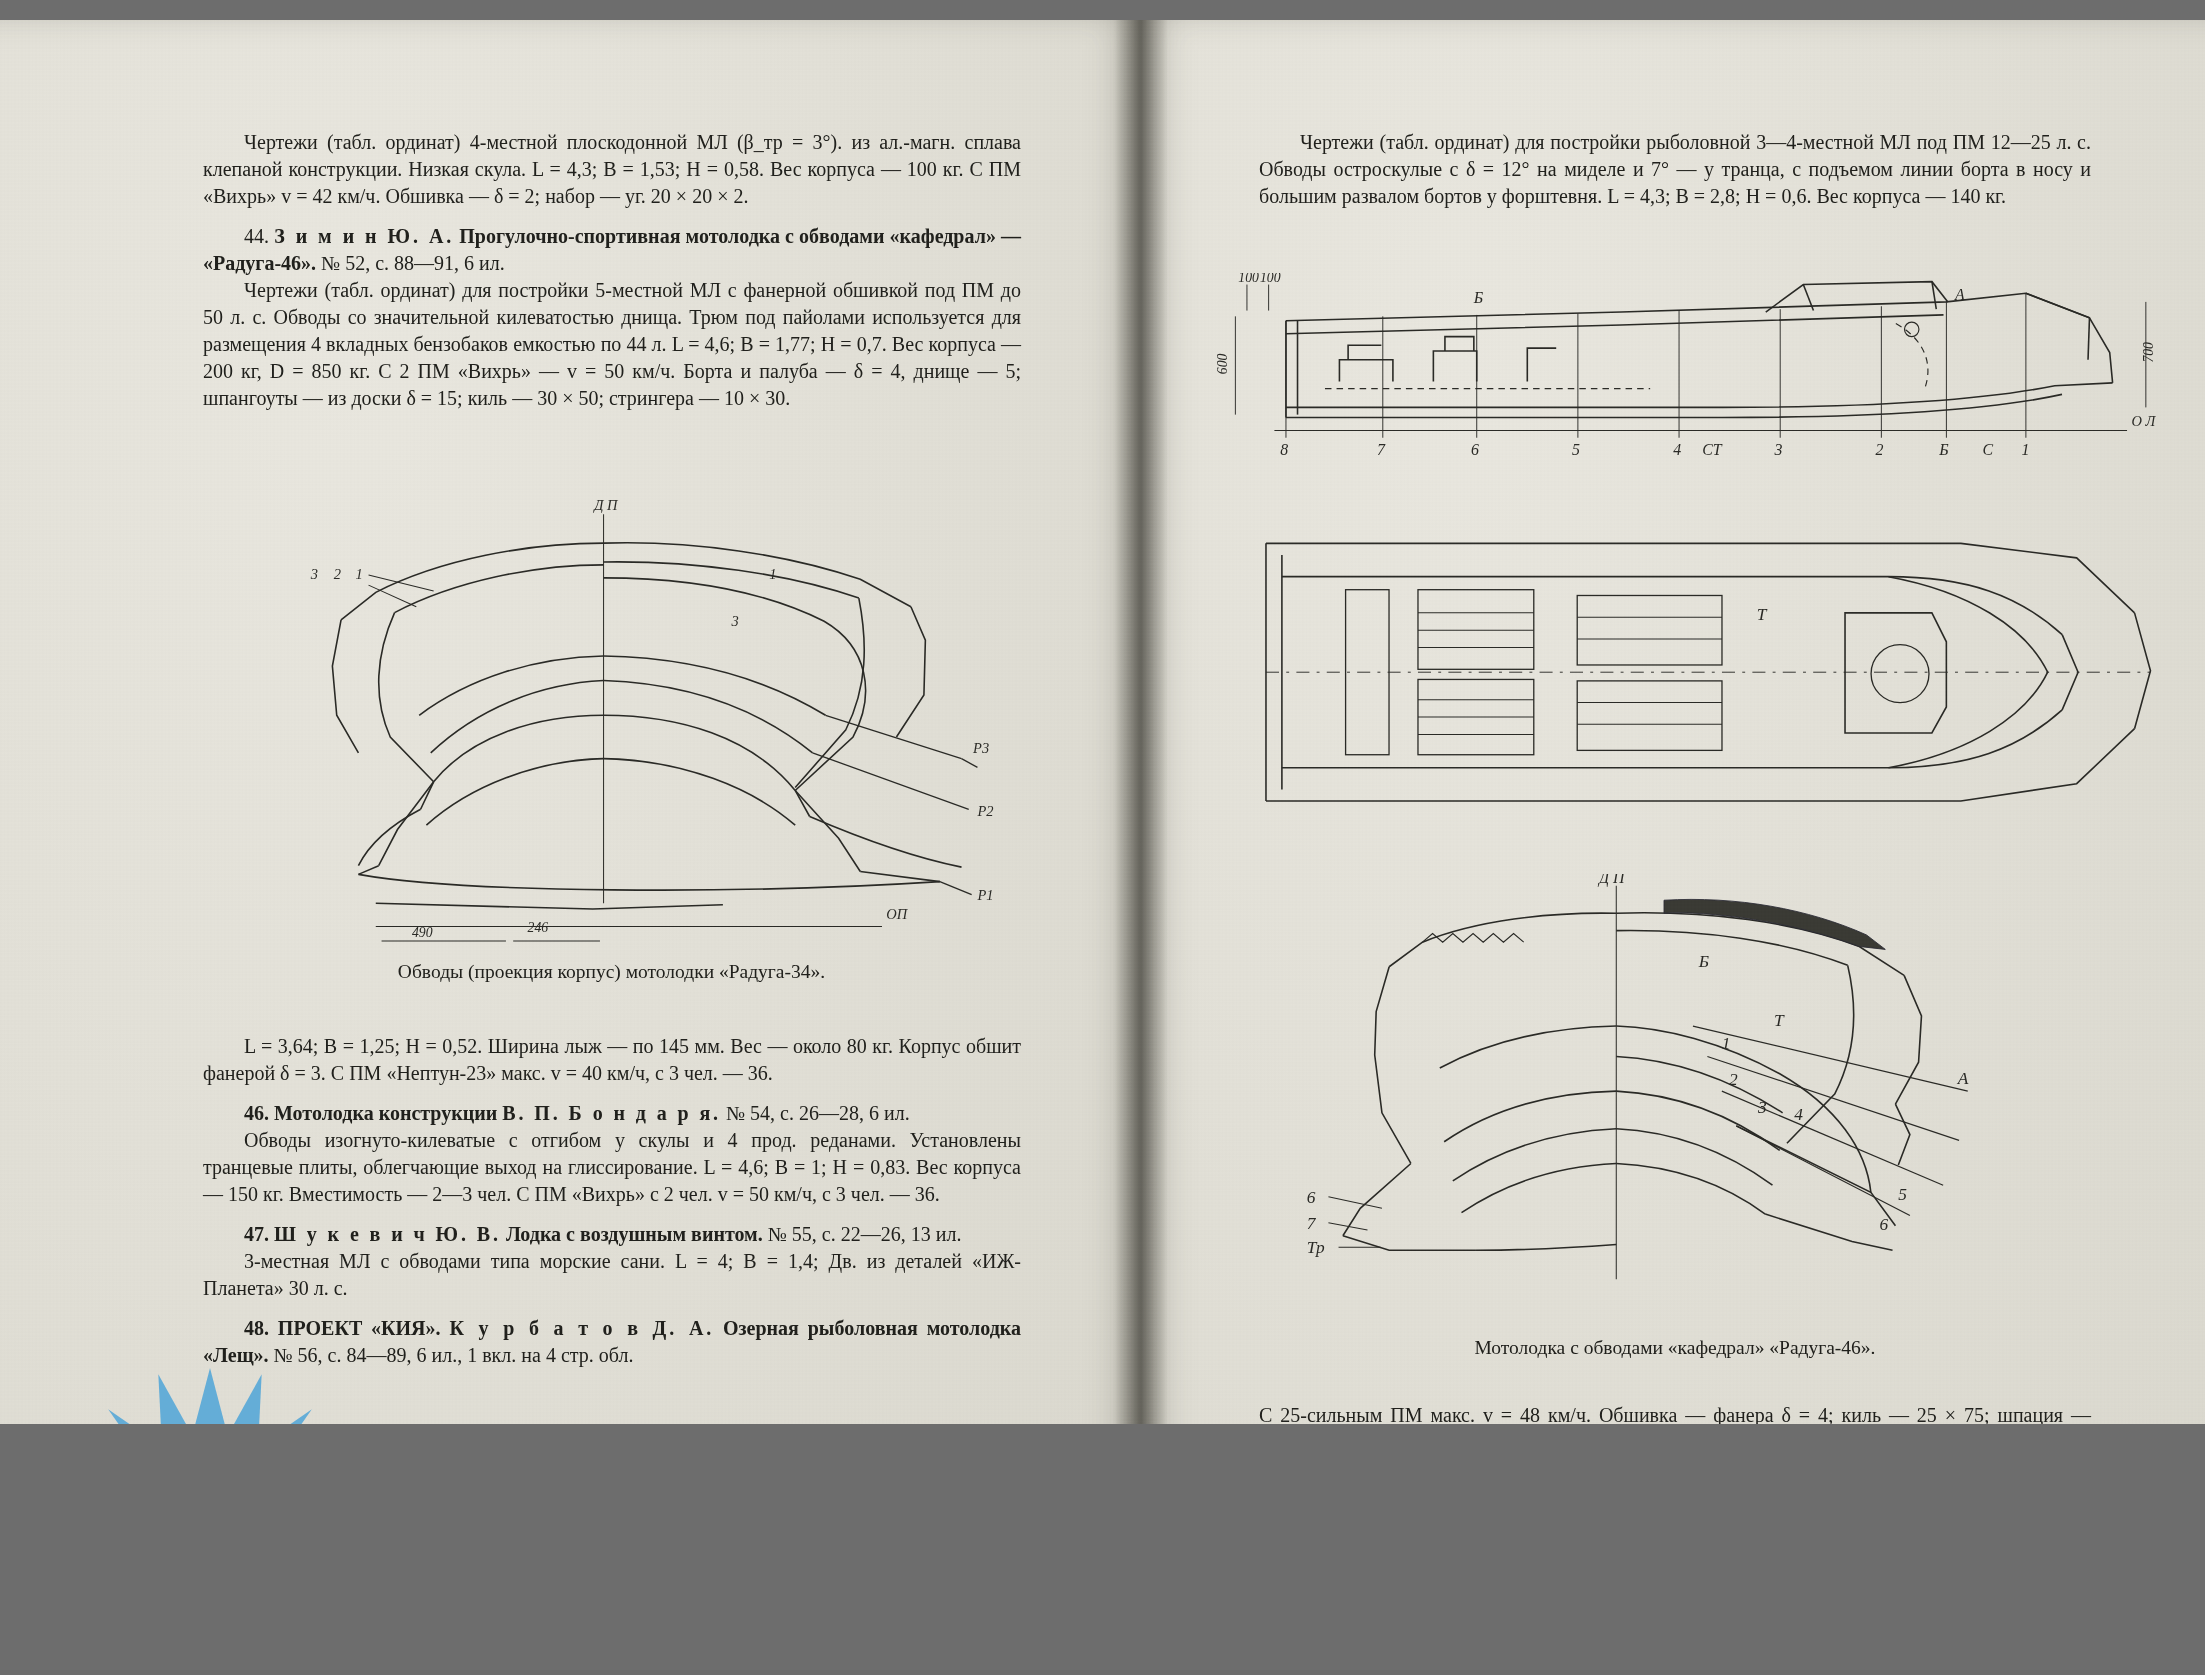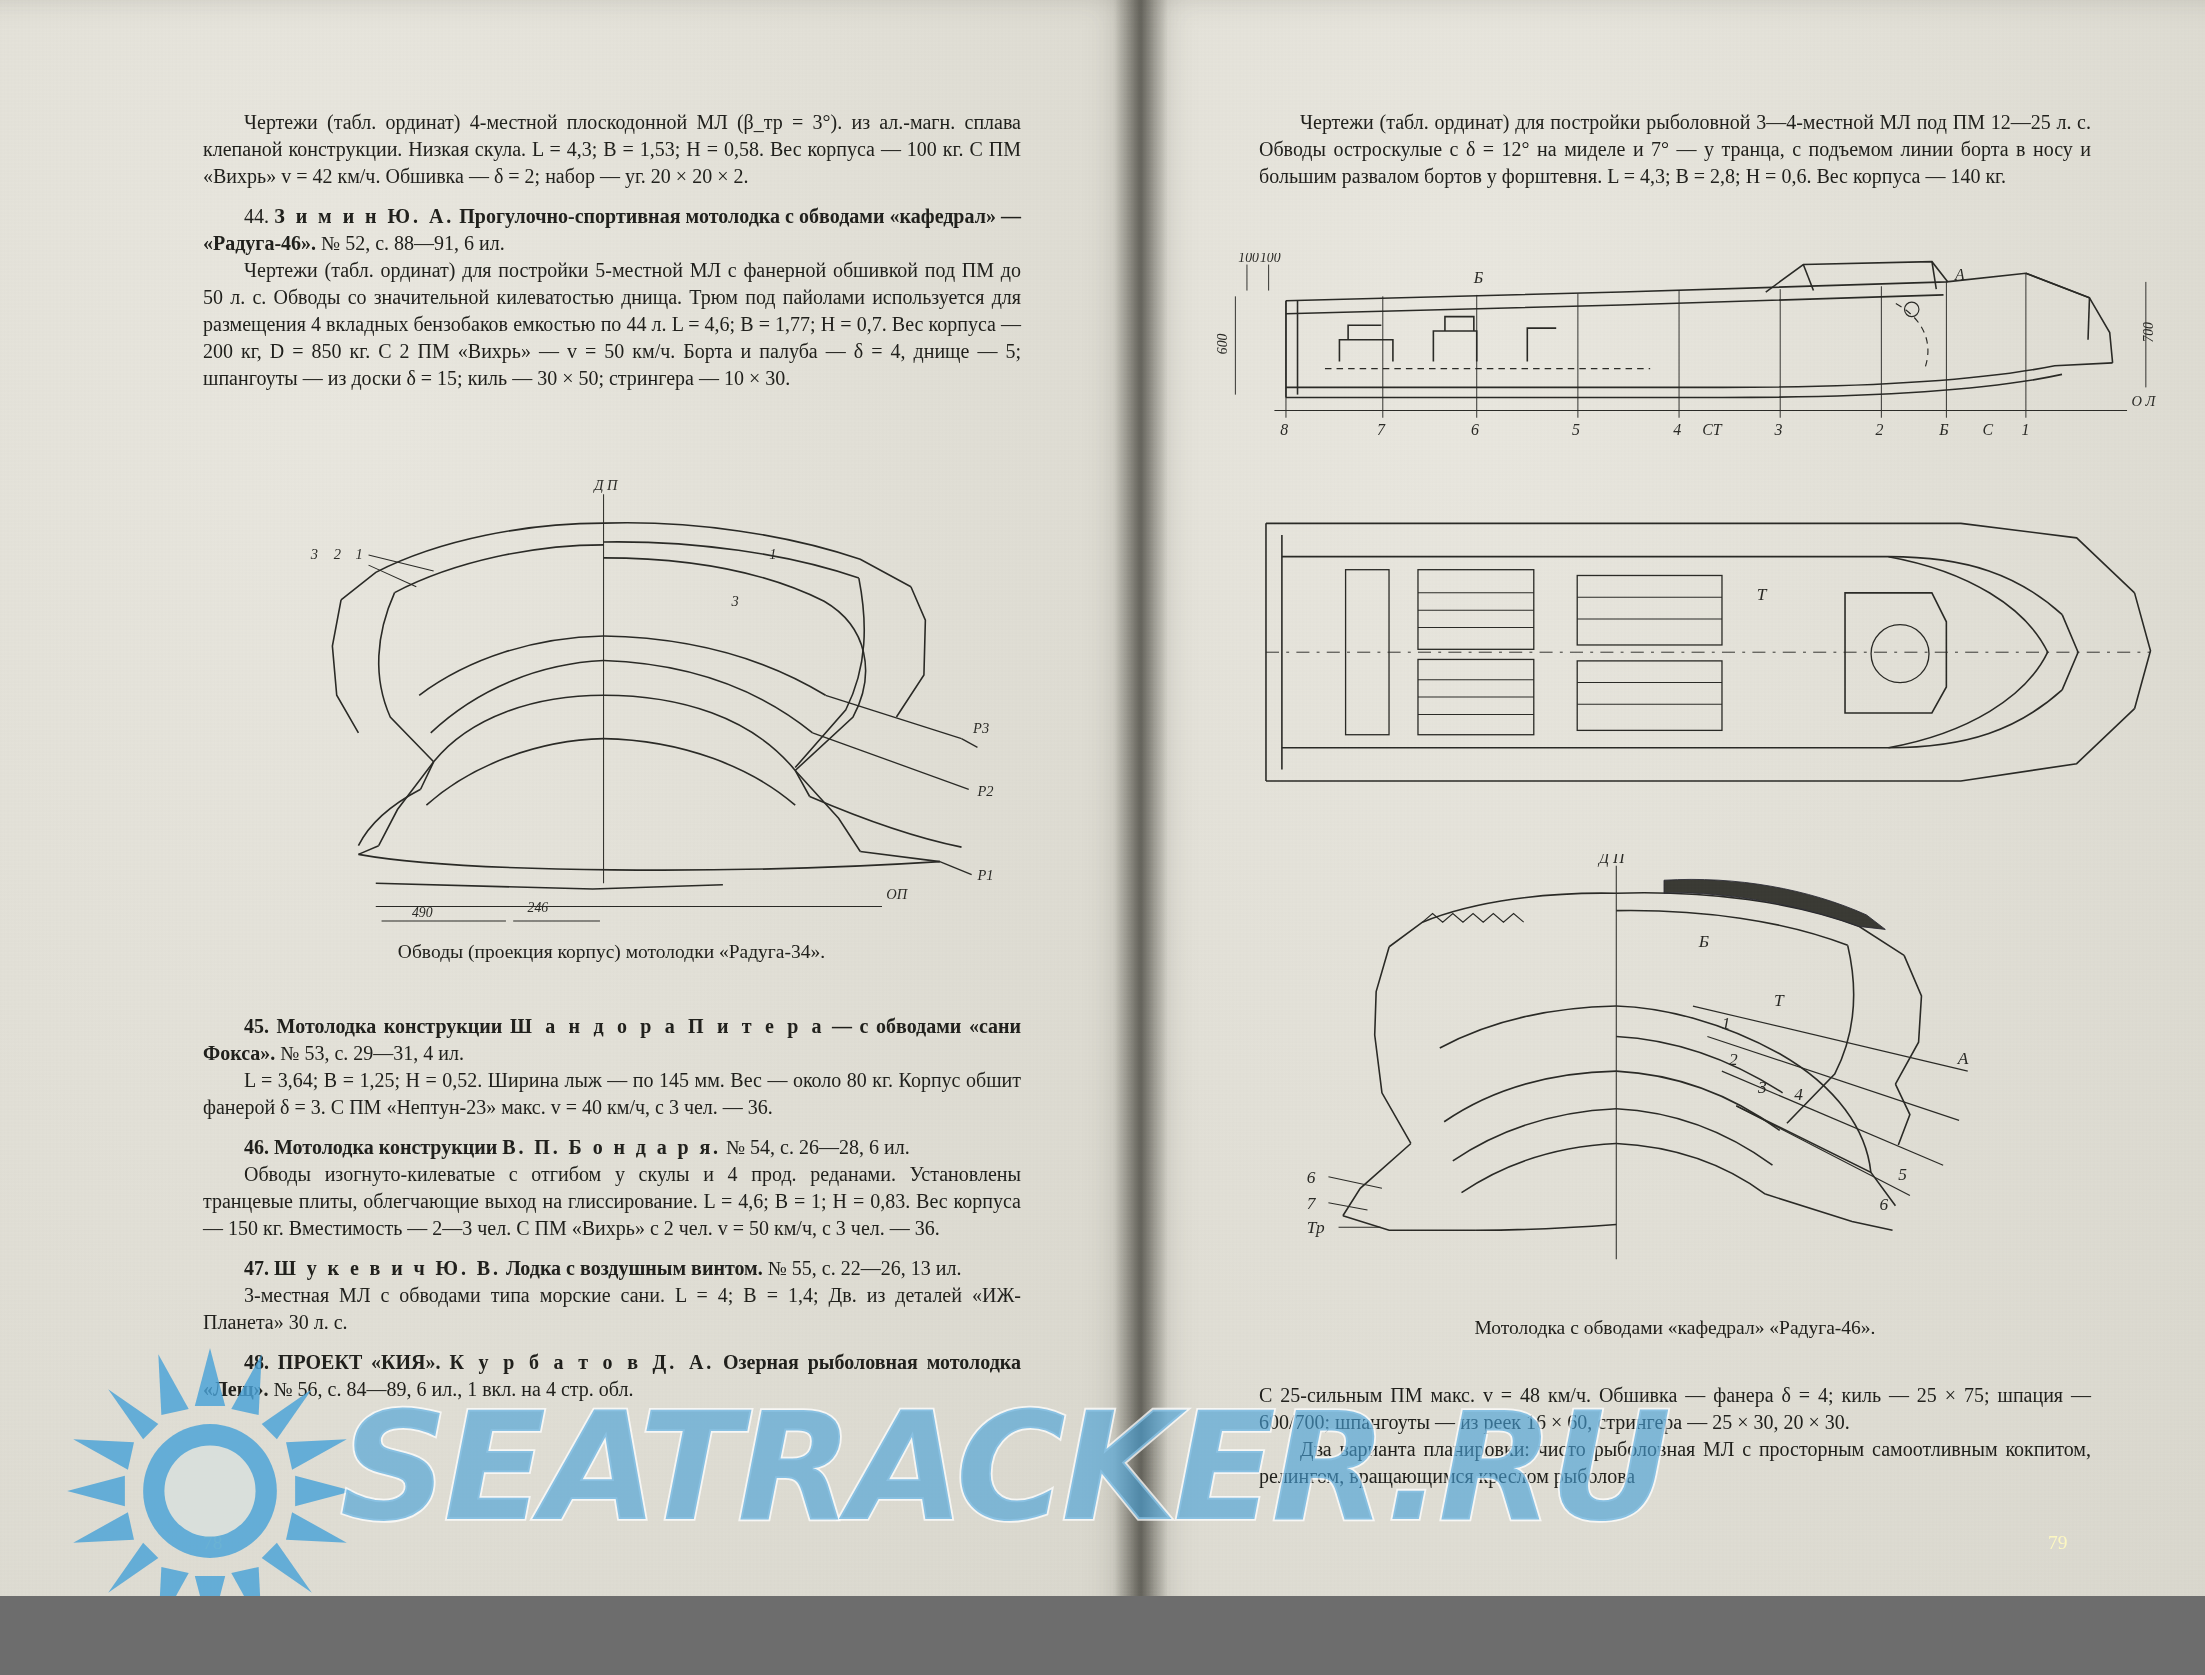--- a/index.html
+++ b/index.html
@@ -3,24 +3,25 @@
 <meta charset="utf-8">
 <style>
   html, body {
     margin: 0;
     padding: 0;
     background: #6d6d6d;
   }
   .page {
     position: relative;
     width: 2205px;
-    height: 1596px;
+    height: 1404px;
     overflow: hidden;
     background: #7b7b78;
     font-family: "Liberation Serif", serif;
+    margin-top: 20px;
   }
   
   .sheet {
     position: absolute;
     top: 0;
     height: 1676px;
     background:
       radial-gradient(ellipse at 30% 20%, #e9e7df 0%, #e2e0d7 45%, #d9d7cd 100%);
   }
   .sheet.left {
@@ -198,27 +199,20 @@
       <line x1="128" y1="612" x2="300" y2="612" stroke-width="1.4"></line>
       <line x1="310" y1="612" x2="430" y2="612" stroke-width="1.4"></line>
       <text x="170" y="606" font-size="19" font-style="italic" fill="#2a2a26" stroke="none">490</text>
       <text x="330" y="600" font-size="19" font-style="italic" fill="#2a2a26" stroke="none">246</text>
     </svg>
   </div>
 
   <div class="figcap" style="left:217px; top:941px; width:789px;">Обводы (проекция корпус) мотолодки «Радуга-34».</div>
 
   <div class="col left" style="top:1013px;">
-    <p>
-      <b>45.</b>
-      <b>Мотолодка конструкции</b>
-      <span class="sp">Ш а н д о р а   П и т е р а</span>
-      <b>— с обводами «сани Фокса».</b>
-      <span>№ 53, с. 29—31, 4 ил.</span>
-    </p>
     <p>L = 3,64; B = 1,25; H = 0,52. Ширина лыж — по 145 мм. Вес — около 80 кг. Корпус обшит фанерой δ = 3. С ПМ «Нептун-23» макс. v = 40 км/ч, с 3 чел. — 36.</p>
 
     <div class="gap"></div>
 
     <p>
       <b>46.</b>
       <b>Мотолодка конструкции</b>
       <span class="sp">В. П.   Б о н д а р я.</span>
       <span>№ 54, с. 26—28, 6 ил.</span>
     </p>

